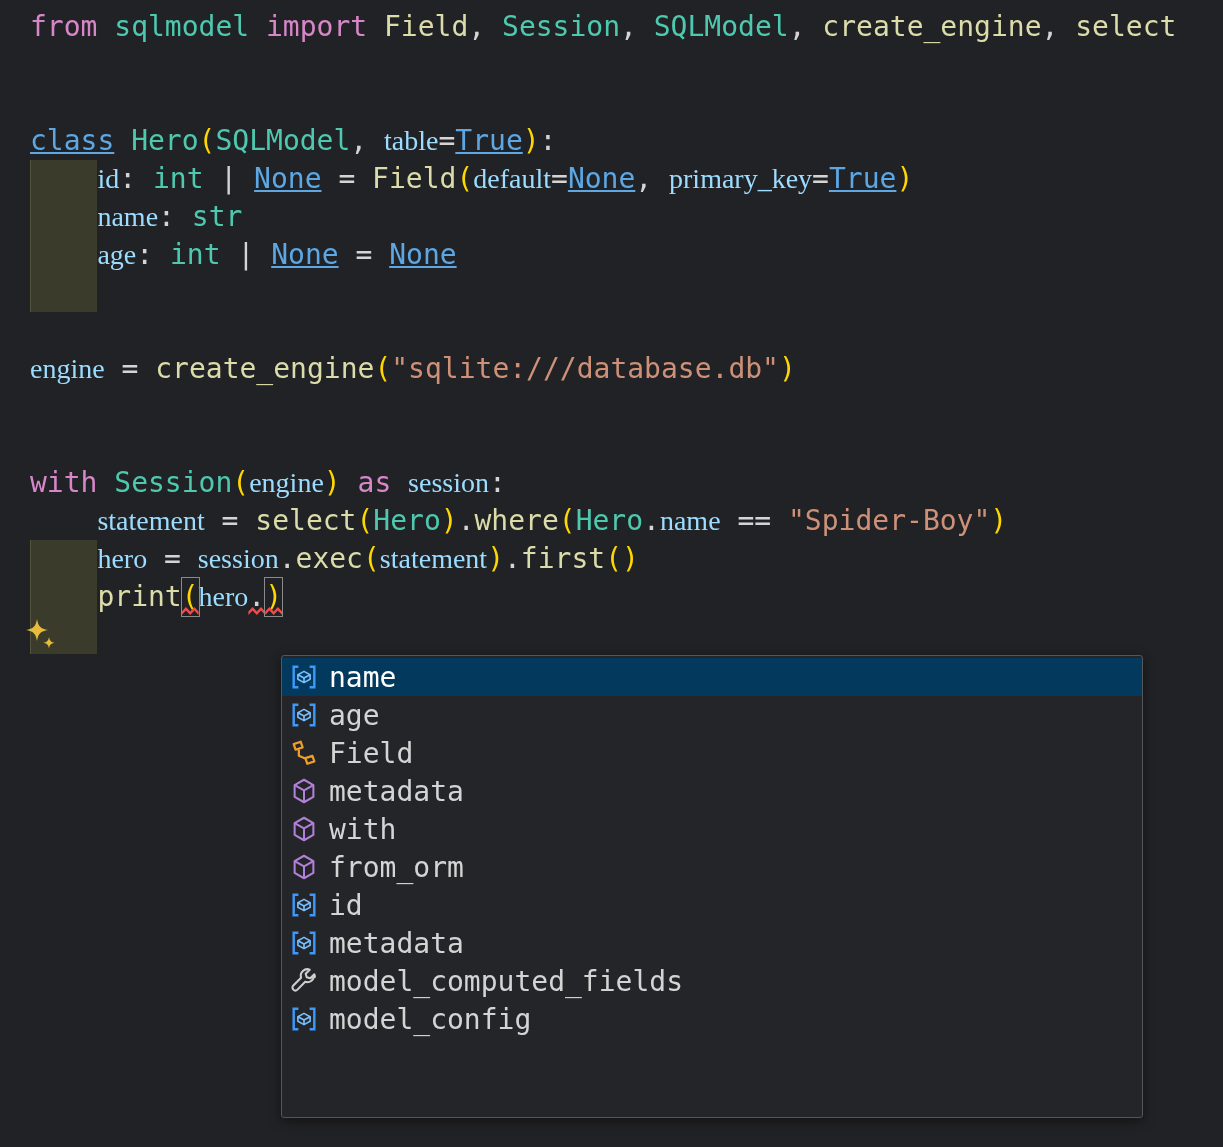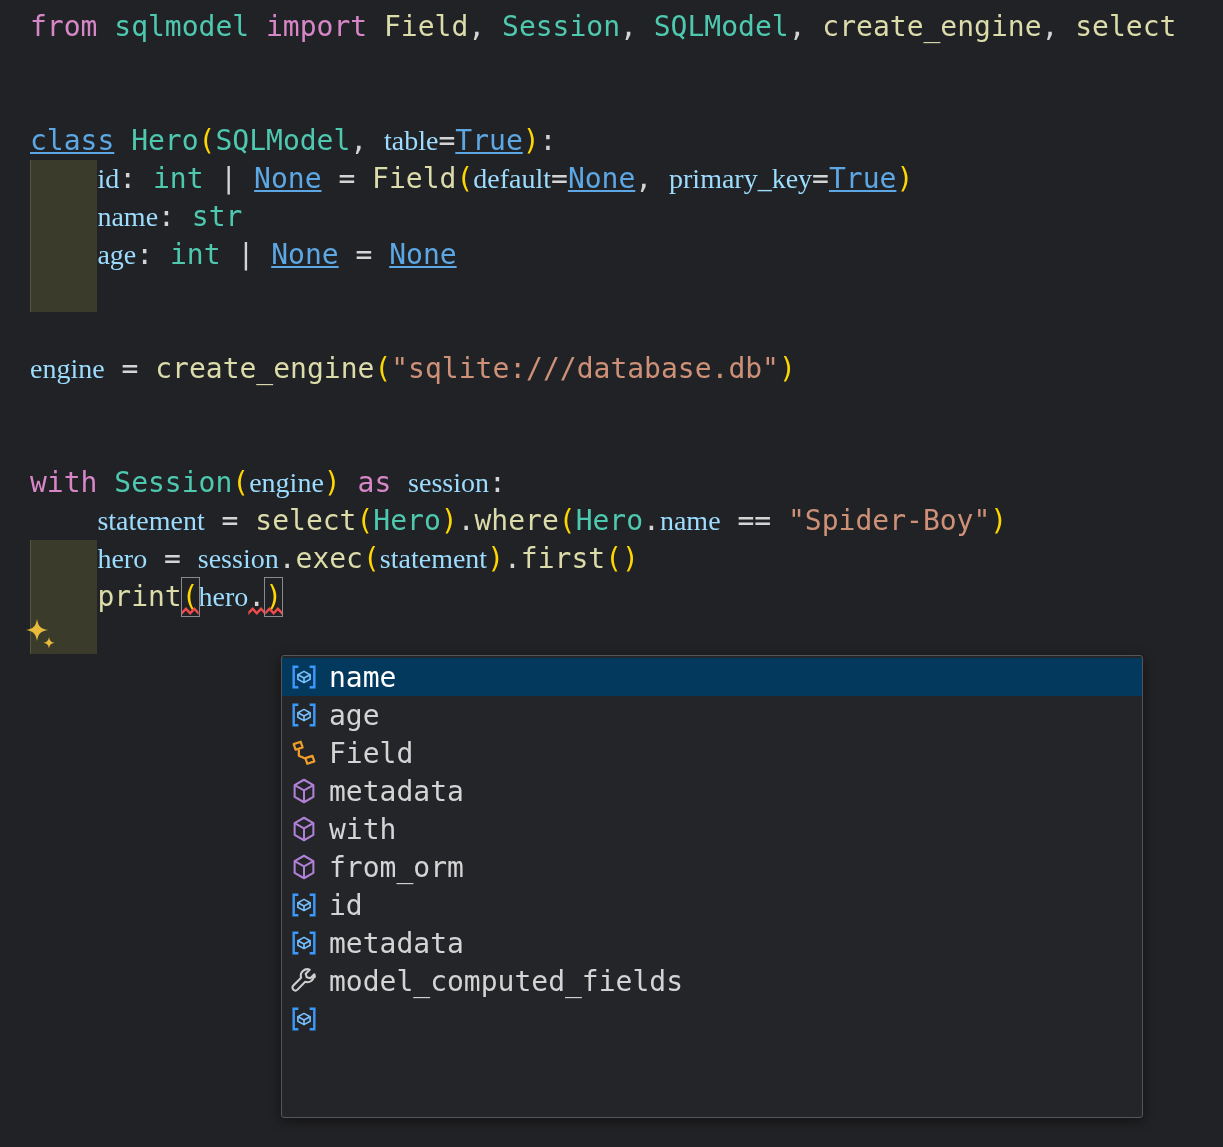--- a/index.html
+++ b/index.html
@@ -207,15 +207,16 @@
       </div>
       <div class="suggest-item">
         <span class="suggest-icon">
   <svg viewBox="0 0 32 32">
     <path d="M10 5 H5 V27 H10" fill="none" stroke="#3B99FC" stroke-width="2.6"></path>
     <path d="M22 5 H27 V27 H22" fill="none" stroke="#3B99FC" stroke-width="2.6"></path>
     <path d="M16 10 L22.5 13.5 L16 17 L9.5 13.5 Z" fill="none" stroke="#75BEFF" stroke-width="1.8" stroke-linejoin="round"></path>
     <path d="M9.5 13.5 V18.5 L16 22 L22.5 18.5 V13.5 M16 17 V22" fill="none" stroke="#75BEFF" stroke-width="1.8" stroke-linejoin="round"></path>
   </svg>
 </span>
+        <span class="suggest-label">model_config</span>
       </div>
     </div>
 </div>
 
 </body></html>

